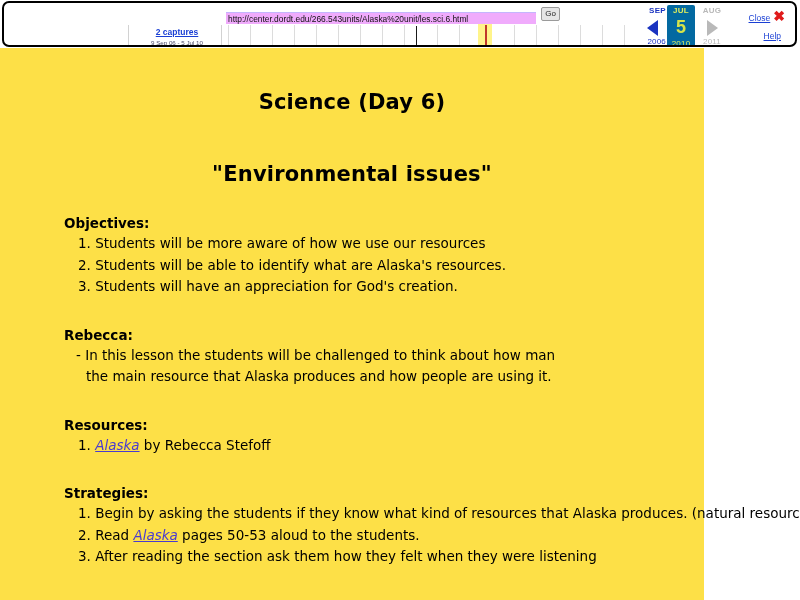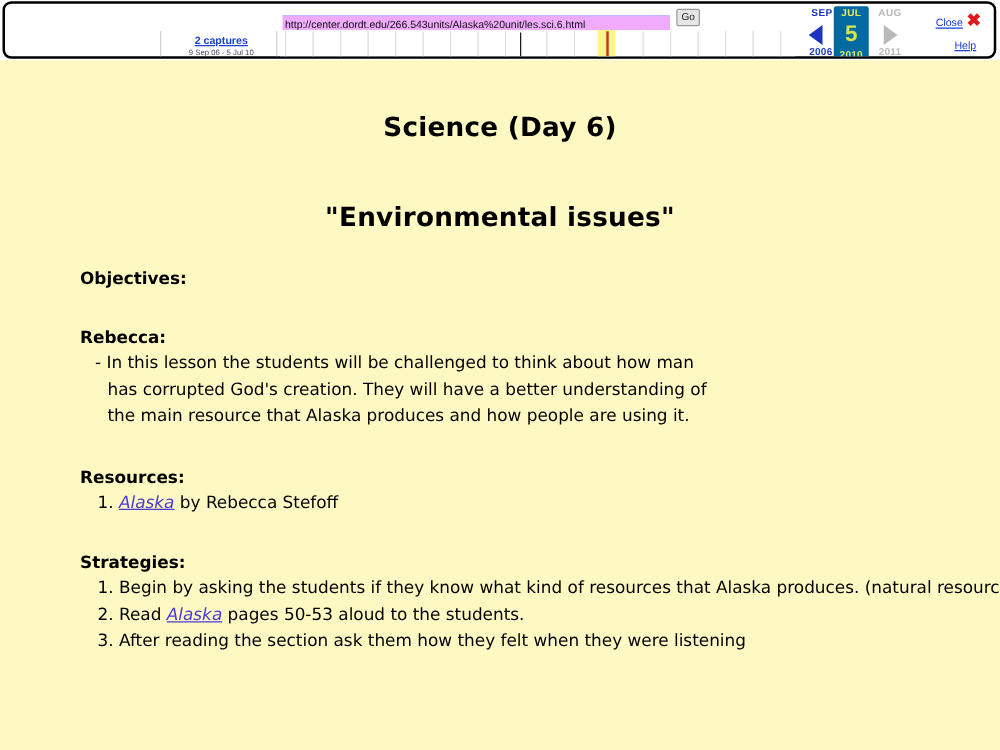--- a/index.html
+++ b/index.html
@@ -195,21 +195,21 @@
   .dn-mon {
     font-family: "Liberation Sans", sans-serif;
     font-size: 8px;
     font-weight: bold;
     line-height: 12px;
     letter-spacing: 0.3px;
   }
   .dn-yr {
     font-family: "Liberation Sans", sans-serif;
     font-size: 8px;
-    font-weight: bold;
+    font-weight: normal;
     line-height: 11px;
     letter-spacing: 0.2px;
   }
   .dn-day {
     font-family: "Liberation Sans", sans-serif;
     font-size: 18px;
     font-weight: bold;
     line-height: 21px;
     color: #d6e34a;
   }
@@ -254,23 +254,23 @@
     font-size: 8.5px;
     color: #1a3fd4;
     text-decoration: underline;
     cursor: pointer;
   }
 
   
   #page {
     position: absolute;
     left: 0; top: 48px;
-    width: 800px;
+    width: 704px;
     height: 552px;
-    background: #fef9c3;
+    background: #fde047;
     font-family: "DejaVu Sans", sans-serif;
   }
   .doc-title {
     text-align: center;
     font-size: 21px;
     font-weight: bold;
     color: #000000;
     margin-top: 42px;
     letter-spacing: 0.2px;
   }
@@ -389,27 +389,31 @@
   </div>
 </div>
 
 <div id="page">
 
   <div class="doc-title">Science (Day 6)</div>
   <div class="doc-subtitle">"Environmental issues"</div>
 
   <div class="section">
     <div class="section-head">Objectives:</div>
+    <ul class="section-list">
+      <li>1. Students will be more aware of how we use our resources</li>
+      <li>2. Students will be able to identify what are Alaska's resources.</li>
+      <li>3. Students will have an appreciation for God's creation.</li>
+    </ul>
   </div>
 
   <div class="section">
     <div class="section-head">Rebecca:</div>
     <div class="section-para">
       <span>- In this lesson the students will be challenged to think about how man</span>
-      <span class="cont">has corrupted God's creation.  They will have a better understanding of</span>
       <span class="cont">the main resource that Alaska produces and how people are using it.</span>
     </div>
   </div>
 
   <div class="section">
     <div class="section-head">Resources:</div>
     <ul class="section-list">
       <li><span>1.</span> <span class="booklink">Alaska</span><span> by Rebecca Stefoff</span></li>
     </ul>
   </div>

